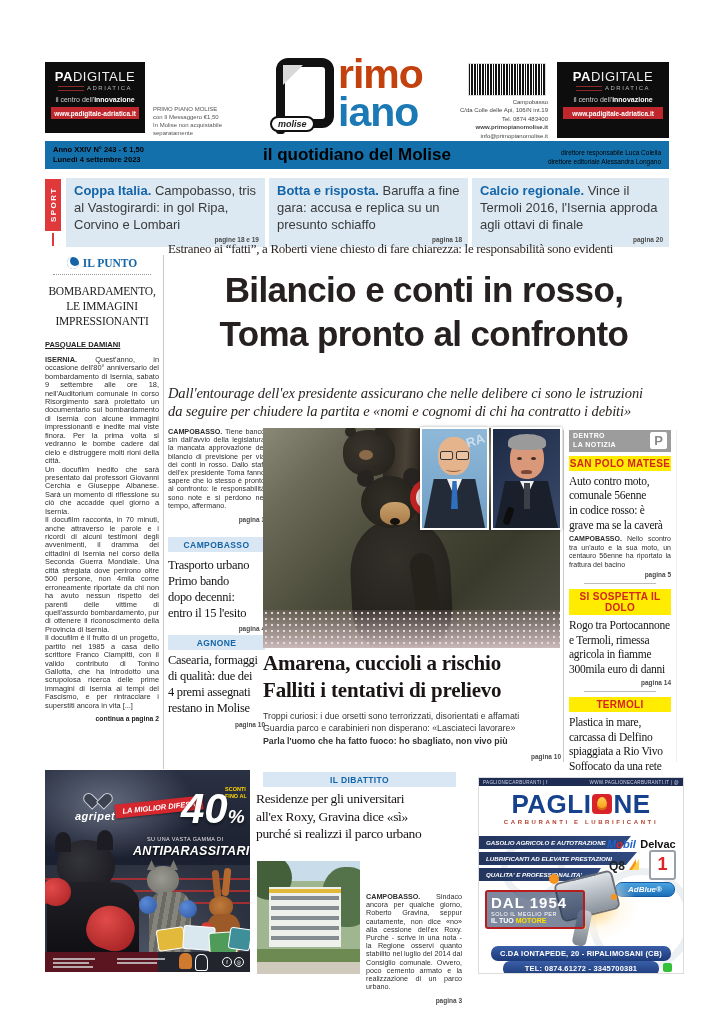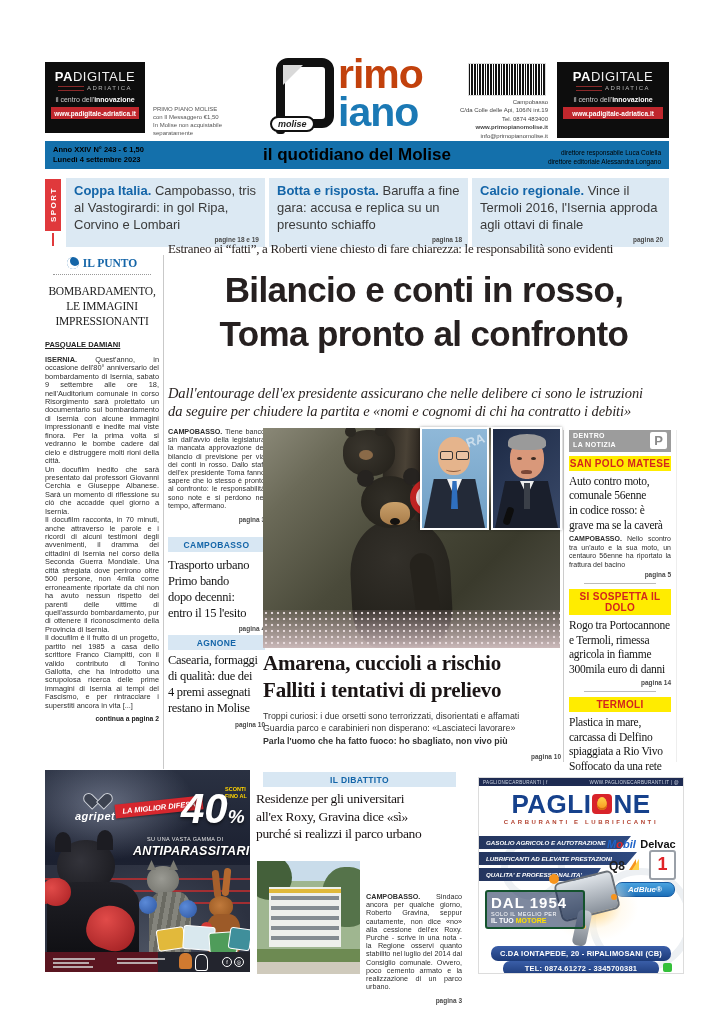--- a/index.html
+++ b/index.html
@@ -101,21 +101,21 @@
   .mobil{font-weight:bold;font-style:italic;font-size:11px;color:#1f63c8;}
   .mobil .o{color:#e02428;}
   .delvac{font-weight:bold;font-size:11px;color:#111;}
   .q8{font-weight:bold;font-size:12px;color:#222;}
   .sail{display:inline-block;width:0;height:0;border-bottom:11px solid #f7941d;border-left:7px solid transparent;}
   .sail2{border-bottom-color:#ffd24a;margin-left:-4px;}
   .m1box{width:23px;height:26px;background:#fff;border:2px solid #9aa0a8;border-radius:3px;color:#e02428;
          font-weight:bold;font-size:18px;line-height:24px;text-align:center;}
   .adblue{background:linear-gradient(#4aa3e0,#1c6fb8);border:1px solid #1559a0;border-radius:7px;color:#fff;
           font-weight:bold;font-style:italic;font-size:8px;text-align:center;padding:2px 0;}
-  .dalbox{background:rgba(20,40,80,.55);border:2px solid #14532d;border-radius:3px;padding:3px 4px;color:#fff;}
+  .dalbox{background:rgba(20,40,80,.55);border:2px solid #b91c1c;border-radius:3px;padding:3px 4px;color:#fff;}
   .dal1{font-weight:bold;font-size:15px;letter-spacing:1px;line-height:1;}
   .dal2{font-size:5.5px;letter-spacing:.5px;margin-top:1px;}
   .dal3{font-size:7px;font-weight:bold;}
   .dal3 .y{color:#ffe000;}
   .pag-bar{background:linear-gradient(180deg,#3a5ea8,#1c3a78);border-radius:7px;color:#fff;font-weight:bold;
            font-size:7.5px;text-align:center;padding:3px 0;letter-spacing:.2px;}
   .gear{position:absolute;border:7px solid #edf0f3;border-radius:50%;}
 </style>
 </head>
 <body>

